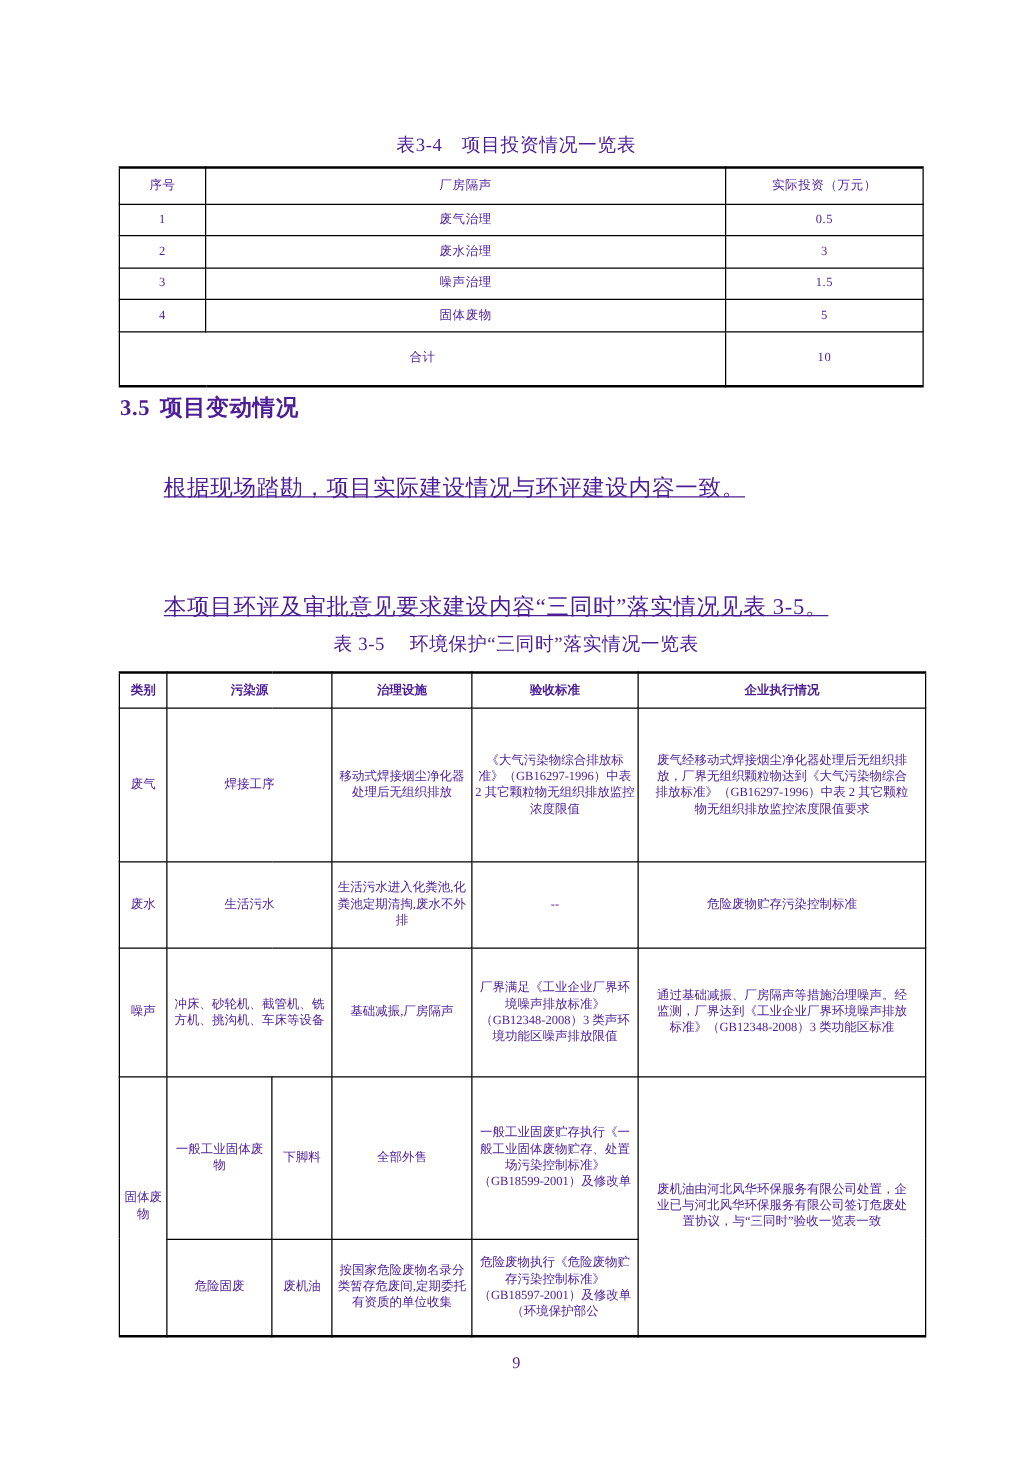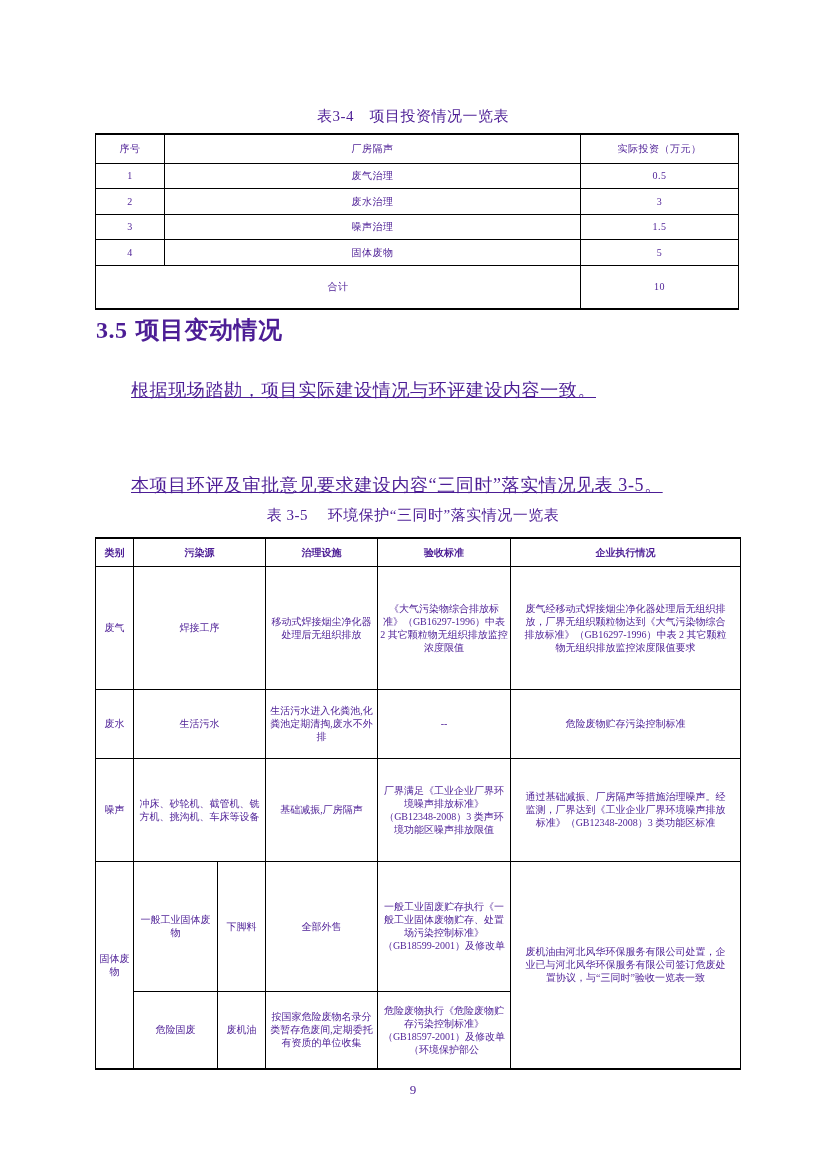--- a/index.html
+++ b/index.html
@@ -6,21 +6,21 @@
   .page{
     position:relative;width:826px;height:1169px;background:#ffffff;
     margin:0 auto;overflow:hidden;color:#4c1d95;
     font-family:"Liberation Serif","DejaVu Serif",serif;
   }
   .caption{
     position:absolute;left:0;width:826px;text-align:center;
     font-size:15px;letter-spacing:0.5px;
   }
   .sec{
-    position:absolute;left:96px;margin:0;font-size:24px;font-weight:bold;
+    position:absolute;left:96px;margin:0;font-size:18px;font-weight:bold;
     font-family:"Liberation Sans","DejaVu Sans",sans-serif;letter-spacing:0.5px;
   }
   .sec .num{font-family:"Liberation Serif","DejaVu Serif",serif;margin-right:8px;}
   .para{
     position:absolute;left:95px;width:646px;margin:0;font-size:18px;
     text-indent:2em;letter-spacing:0.6px;text-decoration:underline;
   }
   table.tbl{
     position:absolute;border-collapse:collapse;table-layout:fixed;
     border-top:2px solid #000;border-bottom:2px solid #000;

